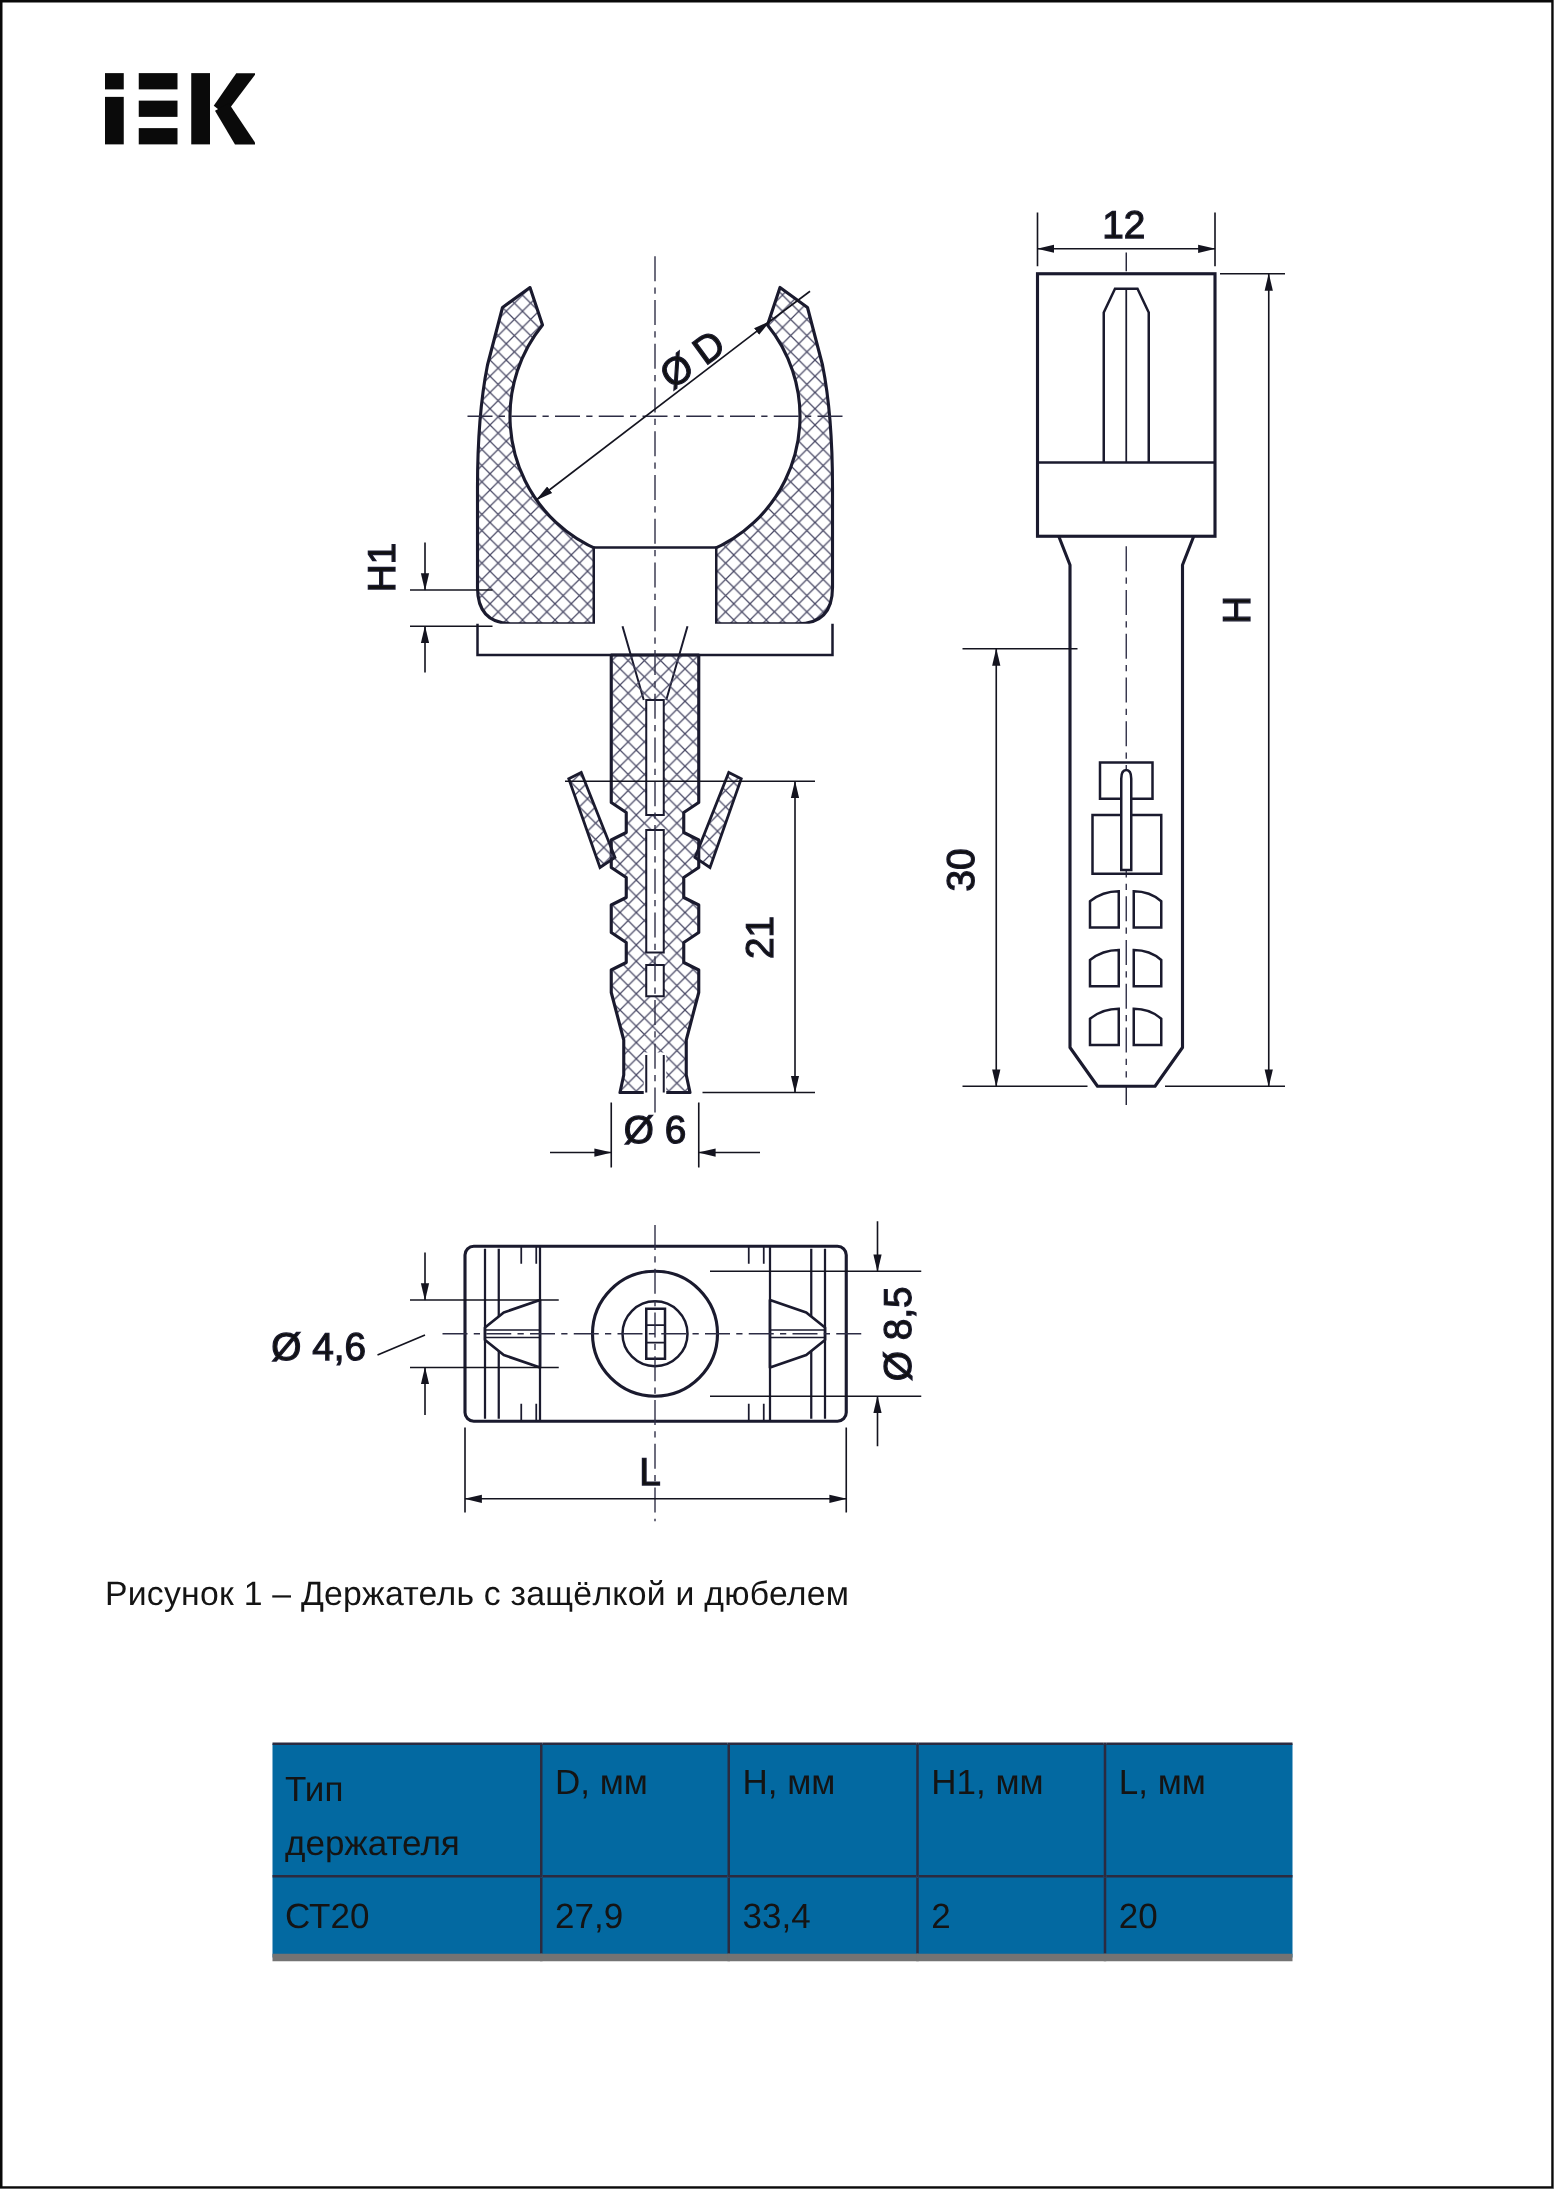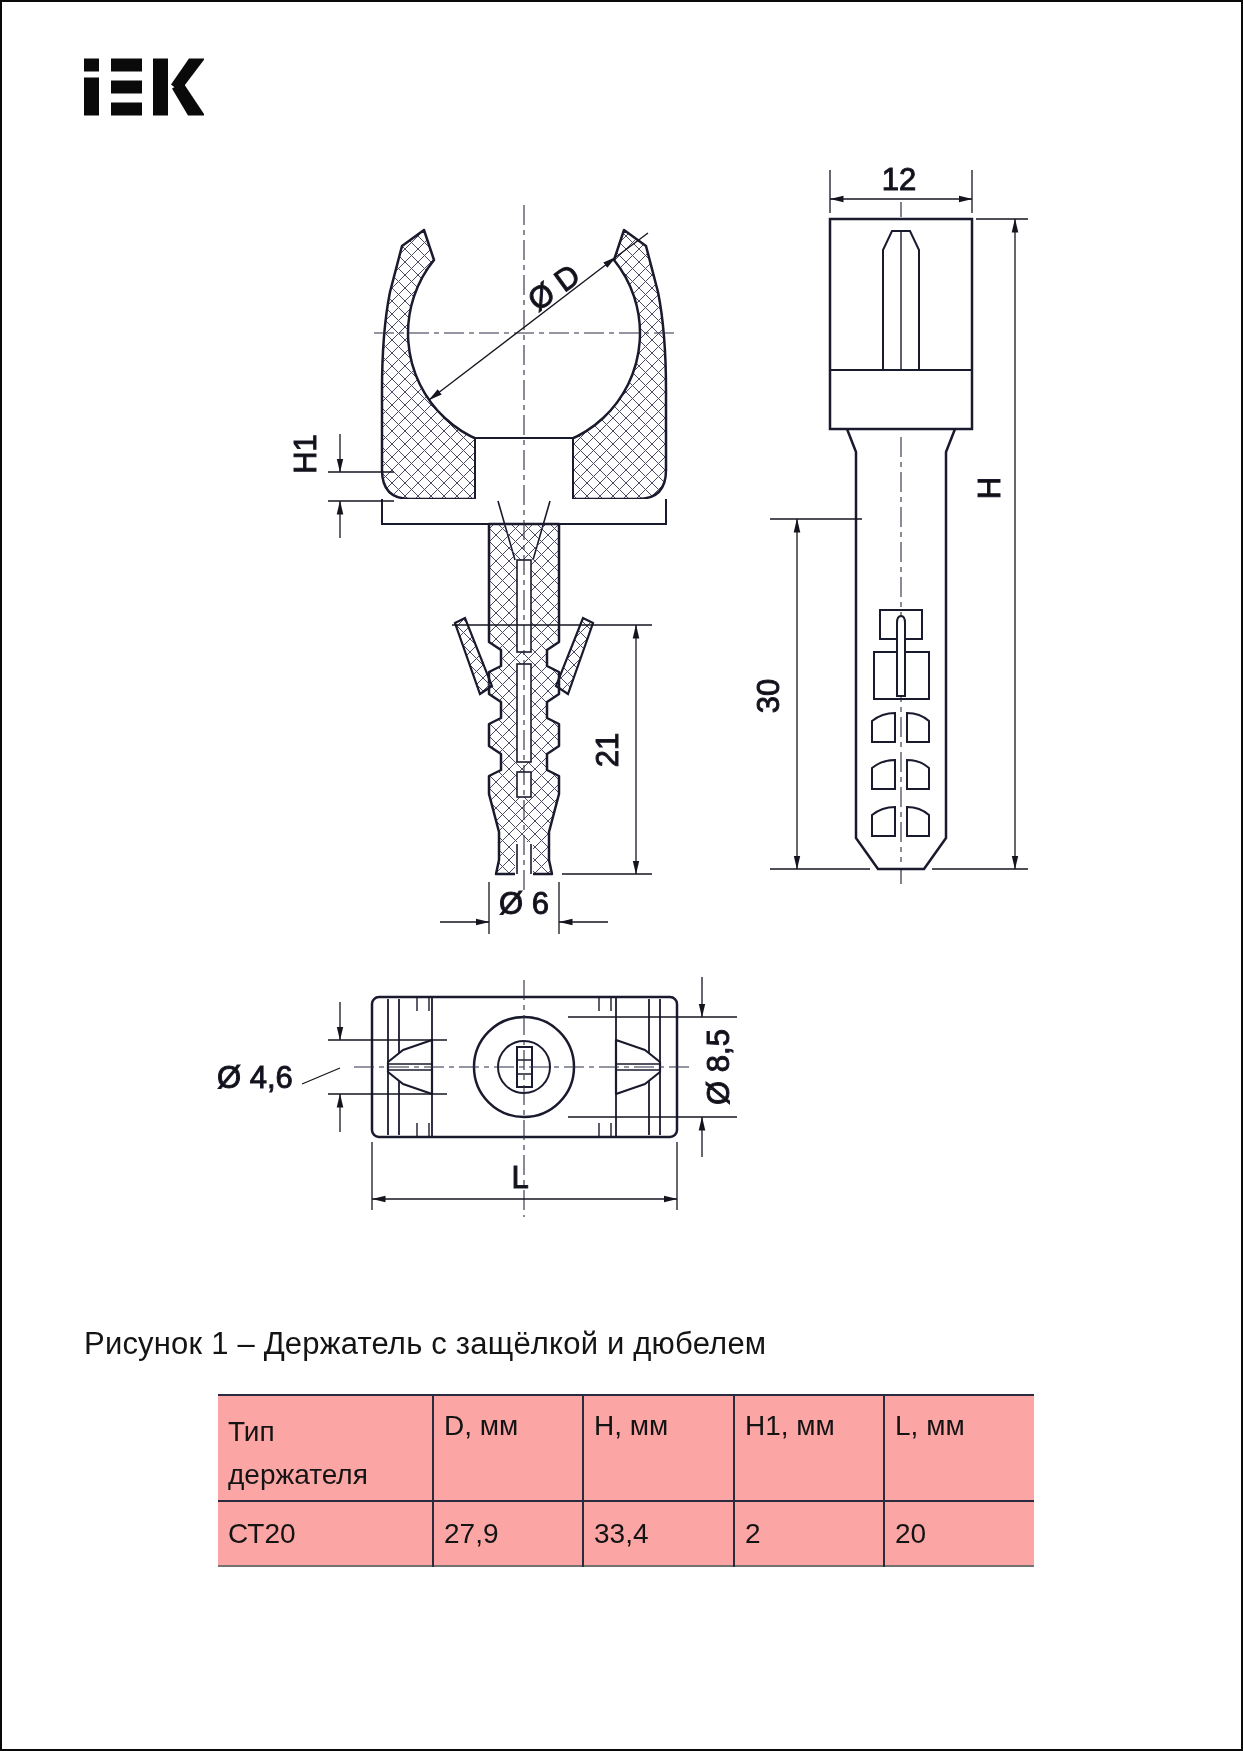--- a/index.html
+++ b/index.html
@@ -6,33 +6,33 @@
   .page{
     position:relative;width:1243px;height:1751px;margin:0 auto;
     background:#ffffff;border:2px solid #0a0a0a;box-sizing:border-box;
     font-family:"Liberation Sans", sans-serif;color:#141414;overflow:hidden;
   }
   .logo{position:absolute;left:82px;top:56px;width:120px;height:58px;}
   .drawing{position:absolute;left:180px;top:140px;width:870px;height:1100px;}
   svg text{font-family:"Liberation Sans", sans-serif;fill:#111;}
   .dimtxt{font-size:31px;}
   .caption{
-    position:absolute;left:82px;top:1324px;font-size:31px;letter-spacing:.2px;
+    position:absolute;left:82px;top:1258px;font-size:27px;letter-spacing:.2px;
   }
   .spec-table{
     position:absolute;left:216px;top:1392px;width:816px;
     border-collapse:collapse;table-layout:fixed;font-size:28px;
   }
   .spec-table td{
     border-left:2px solid #2b2b40;
-    padding:0 0 0 10px;vertical-align:middle;background:#fca5a5;
+    padding:0 0 0 10px;vertical-align:middle;background:#0369a1;
   }
   .spec-table td:first-child{border-left:none;}
   .spec-table tr{border-top:2px solid #2b2b40;}
-  .spec-table tr:last-child{border-bottom:2px solid #737373;}
+  .spec-table tr:last-child{border-bottom:6px solid #737373;}
   .spec-table tr.hdr td{vertical-align:top;padding-top:14px;height:106px;box-sizing:border-box;}
   .spec-table tr.r1 td{height:62px;box-sizing:border-box;}
   .spec-table tr.r2 td{height:65px;box-sizing:border-box;}
   .hdr .wrap{width:150px;line-height:1.55;}
 </style>
 </head>
 <body>
 
 <div class="page">
 

